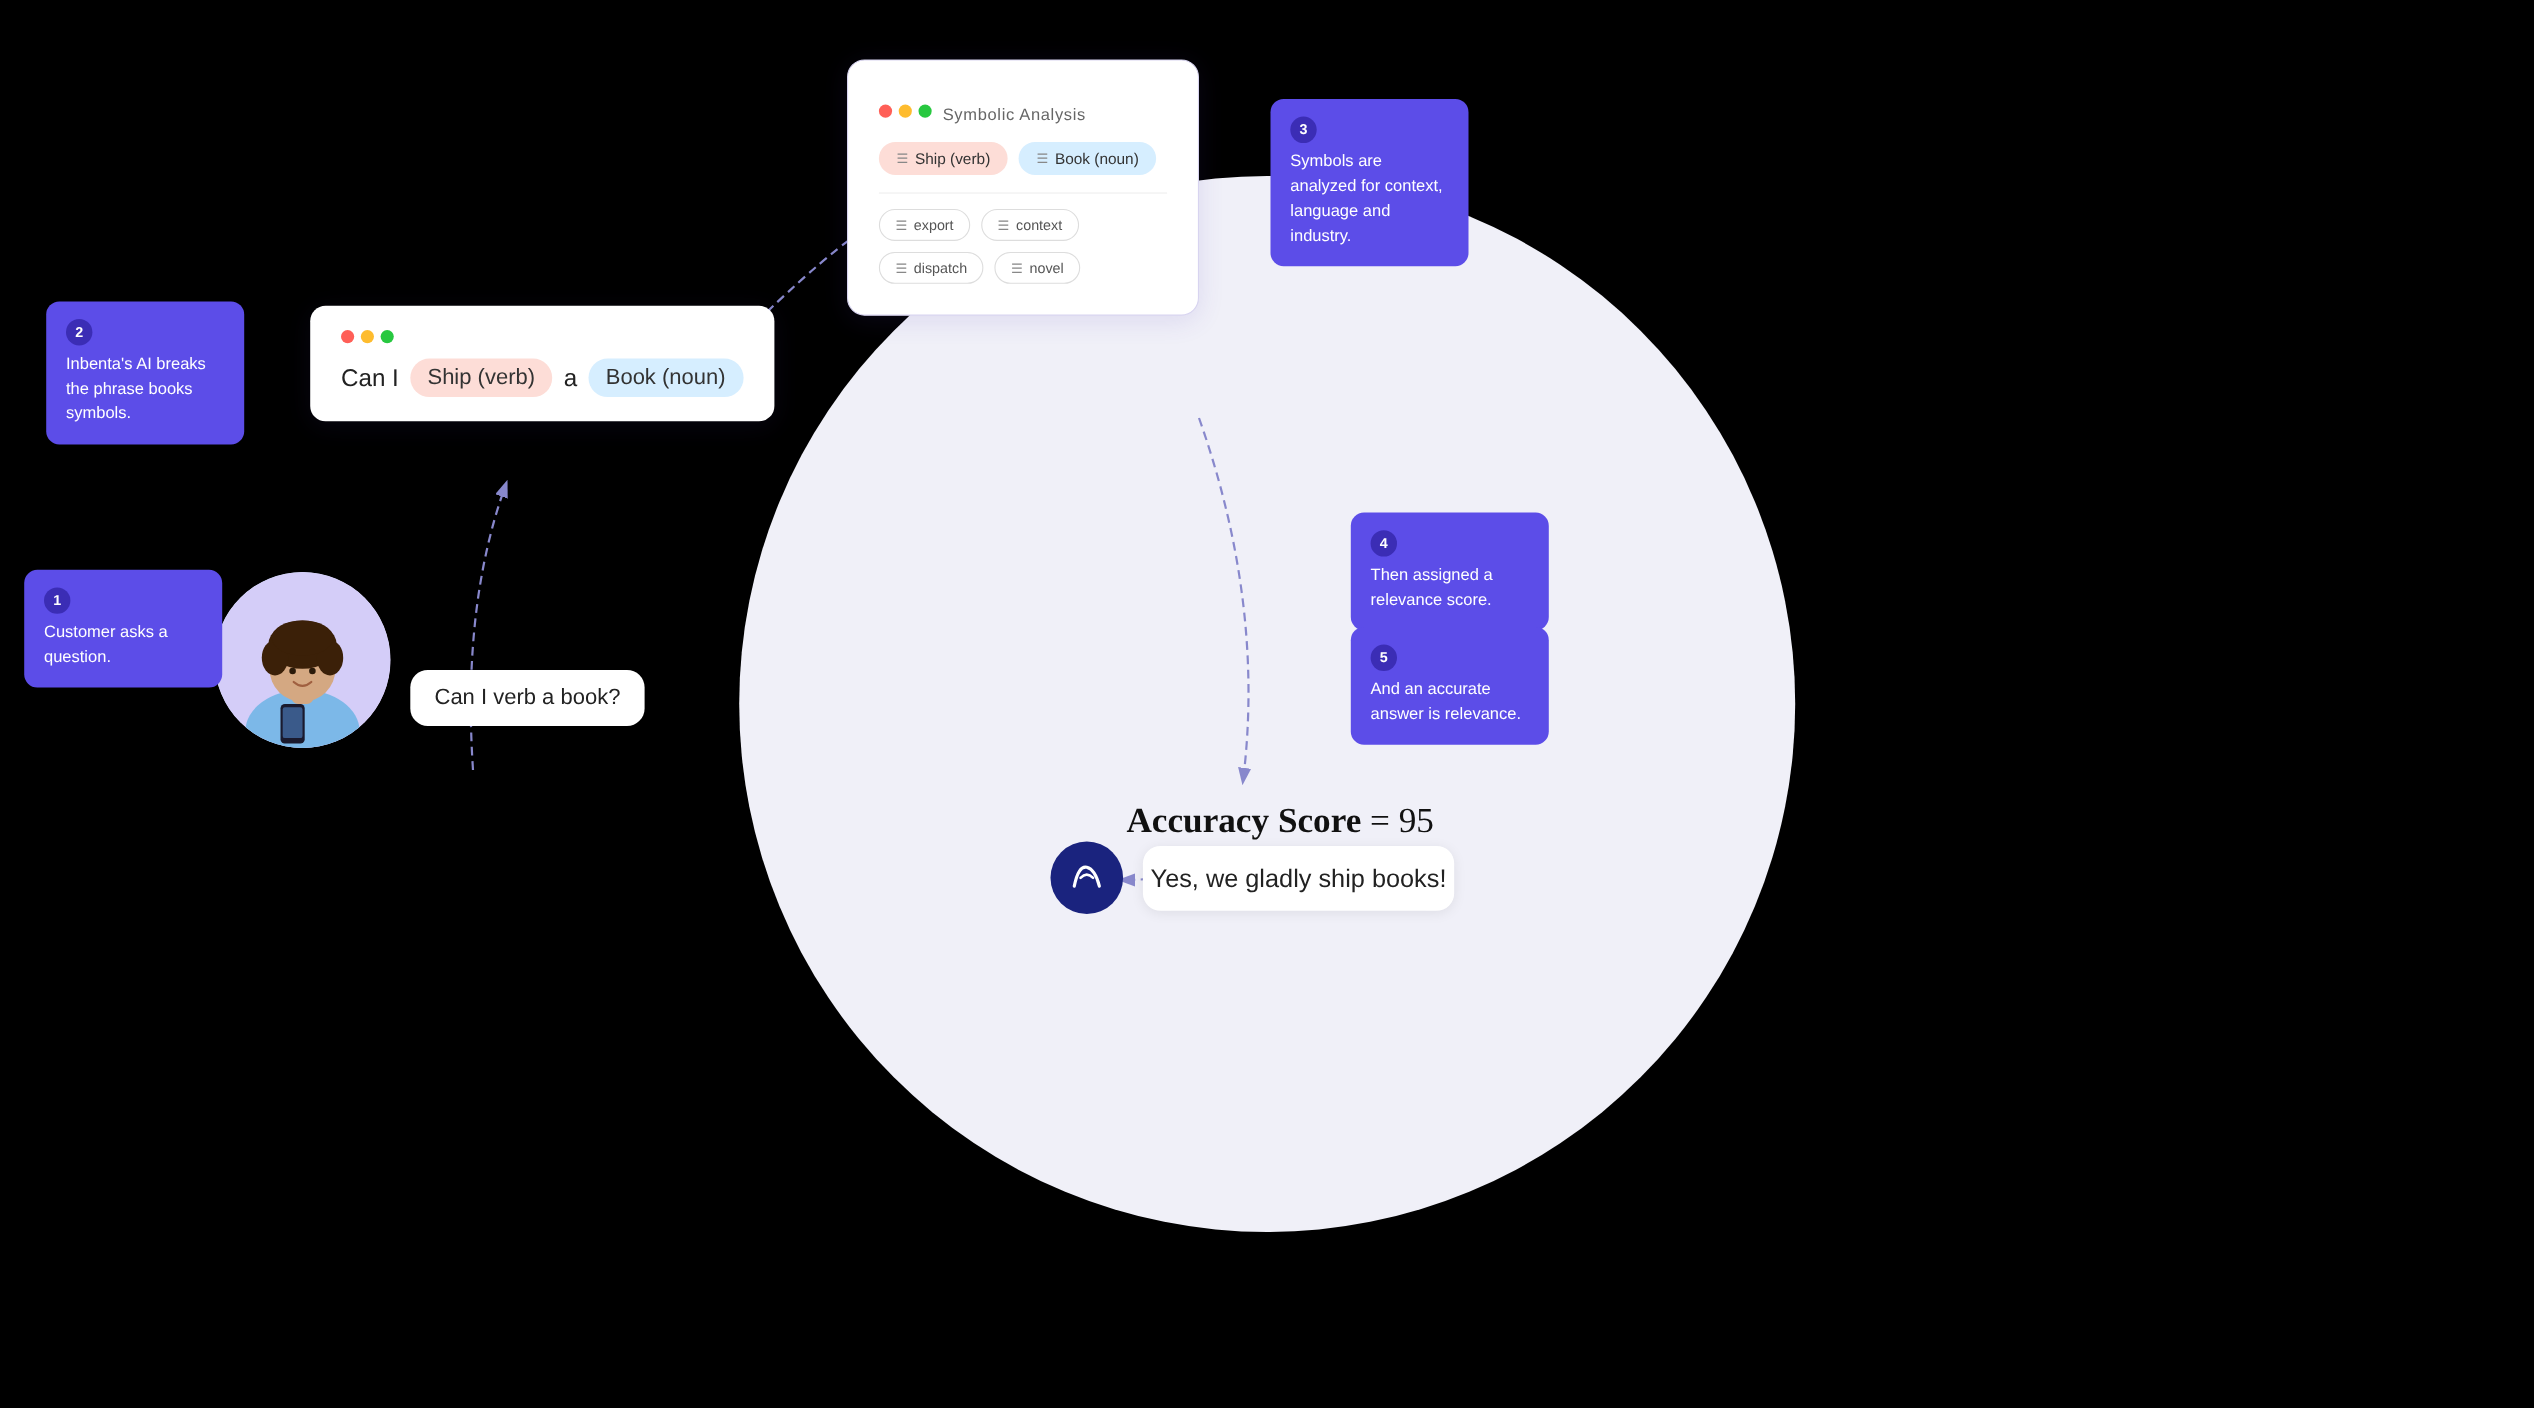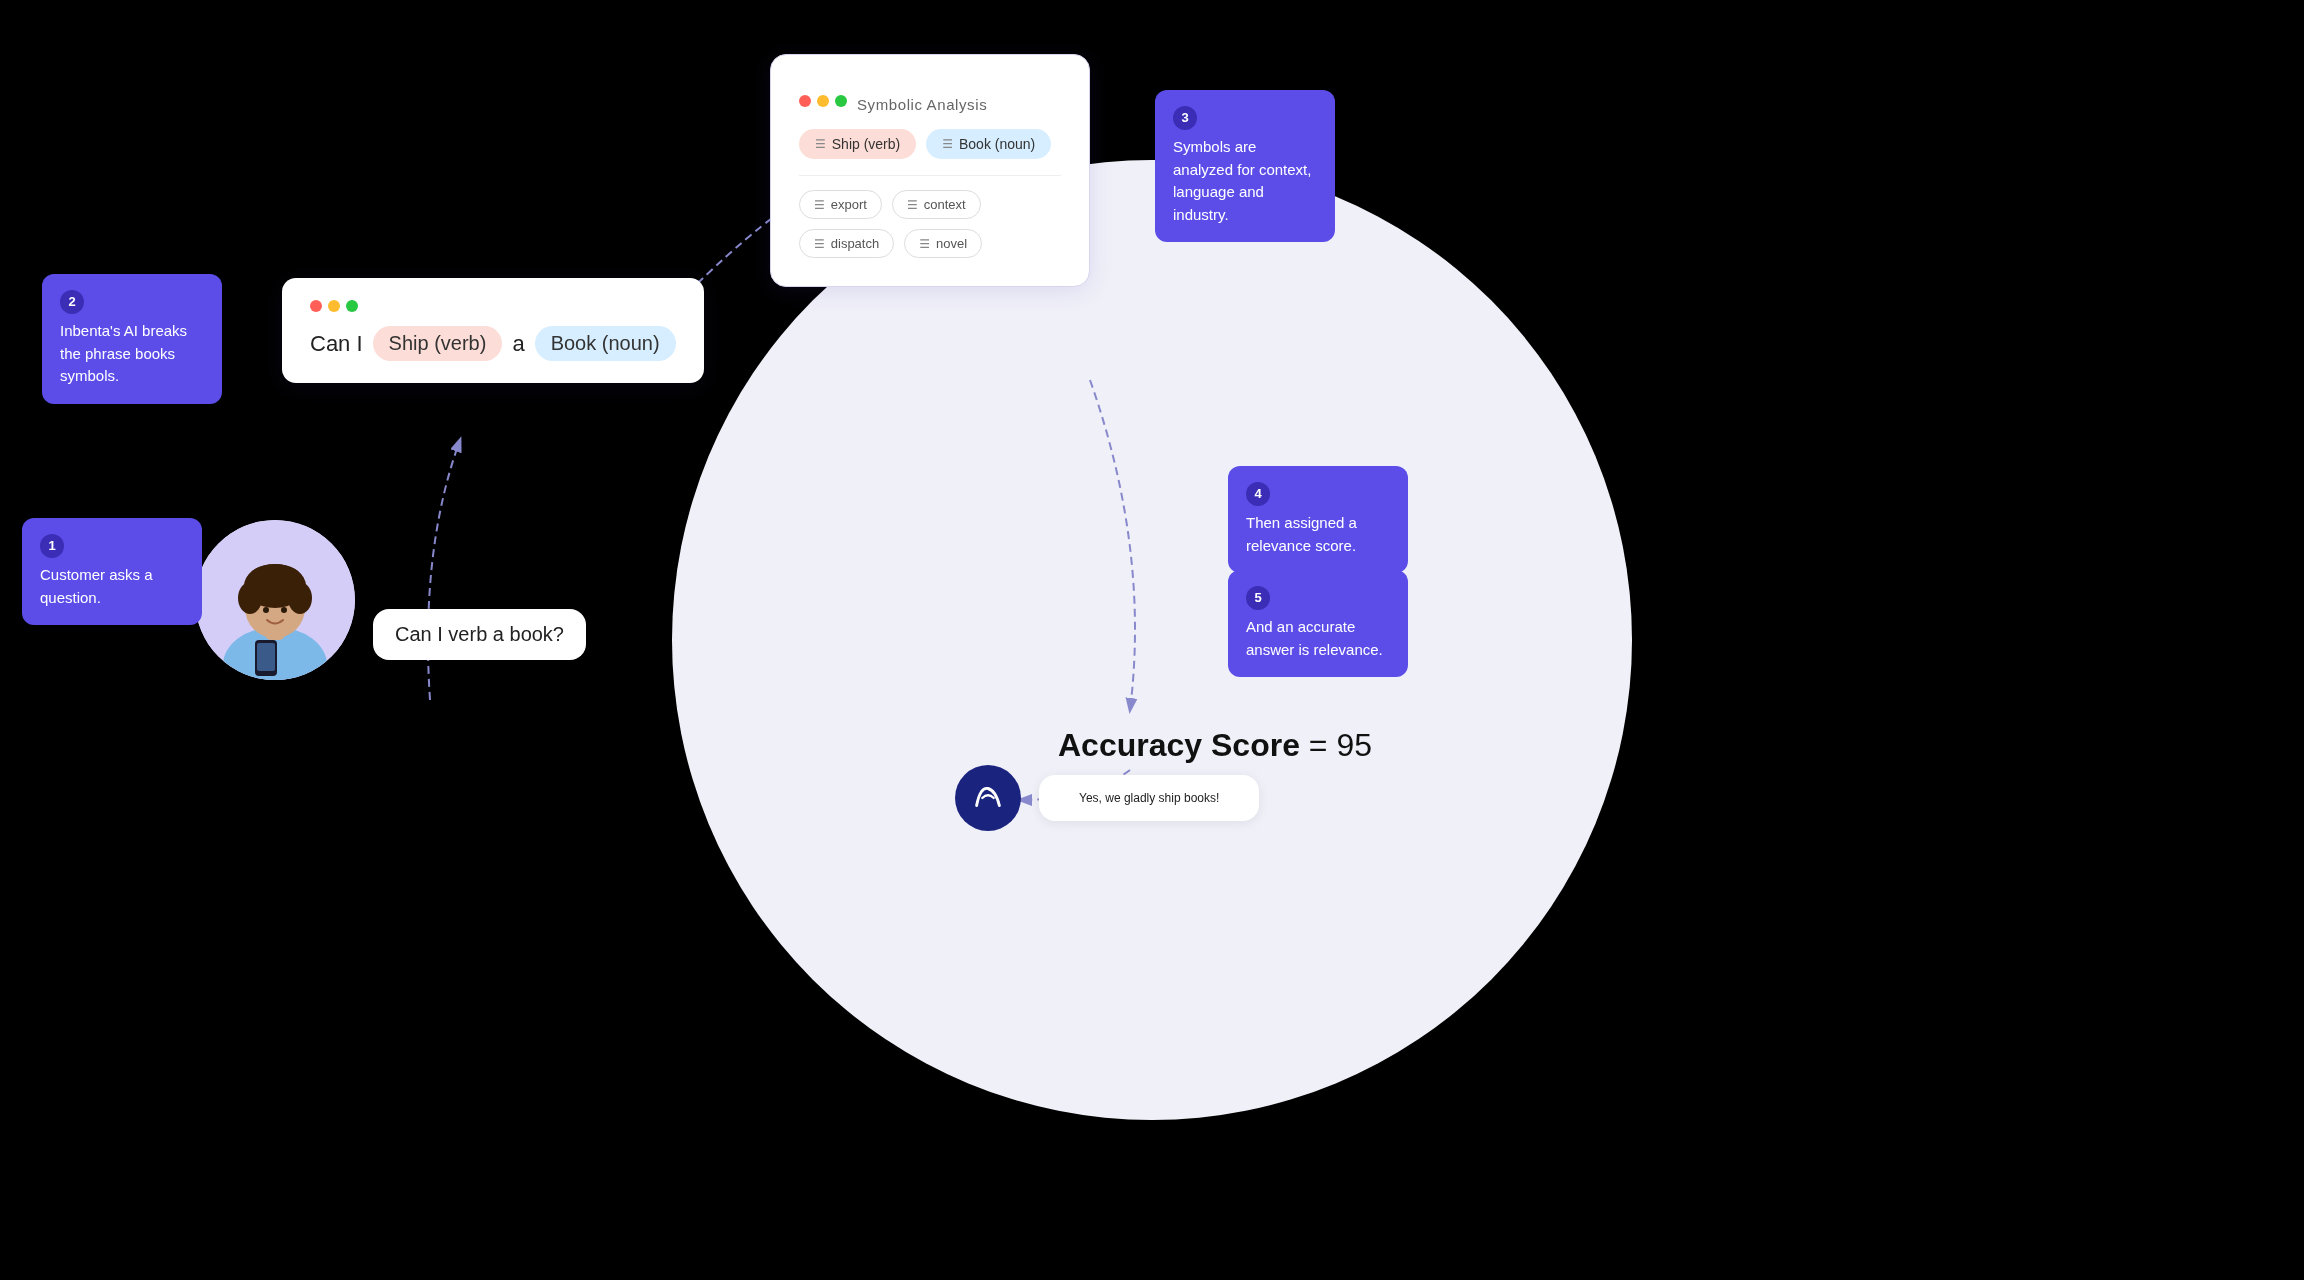--- a/index.html
+++ b/index.html
@@ -148,25 +148,26 @@
       font-size: 13px;
       color: #555;
       display: flex; align-items: center; gap: 6px;
     }
     .tag-icon { font-size: 12px; color: #888; }
 
     
     .accuracy-score {
       position: absolute;
       top: 727px;
-      left: 1058px;
+      left: 1024px;
       font-size: 32px;
       color: #111;
       font-weight: 400;
       white-space: nowrap;
+      font-family: Liberation Serif, serif;
     }
     .accuracy-score strong { font-weight: 800; }
 
     
     .answer-bubble-wrap {
       position: absolute;
       top: 765px;
       left: 955px;
       display: flex;
       align-items: center;
@@ -179,22 +180,22 @@
       background: #1a237e;
       display: flex;
       align-items: center;
       justify-content: center;
       flex-shrink: 0;
     }
     .answer-avatar svg { width: 38px; height: 38px; }
     .answer-text {
       background: #fff;
       border-radius: 16px;
-      padding: 16px 40px;
-      font-size: 12px;
+      padding: 16px 7px;
+      font-size: 23px;
       color: #222;
       box-shadow: 0 2px 12px rgba(0,0,0,0.08);
       white-space: nowrap;
     }
 
     
     .customer-wrap {
       position: absolute;
       top: 520px;
       left: 195px;

